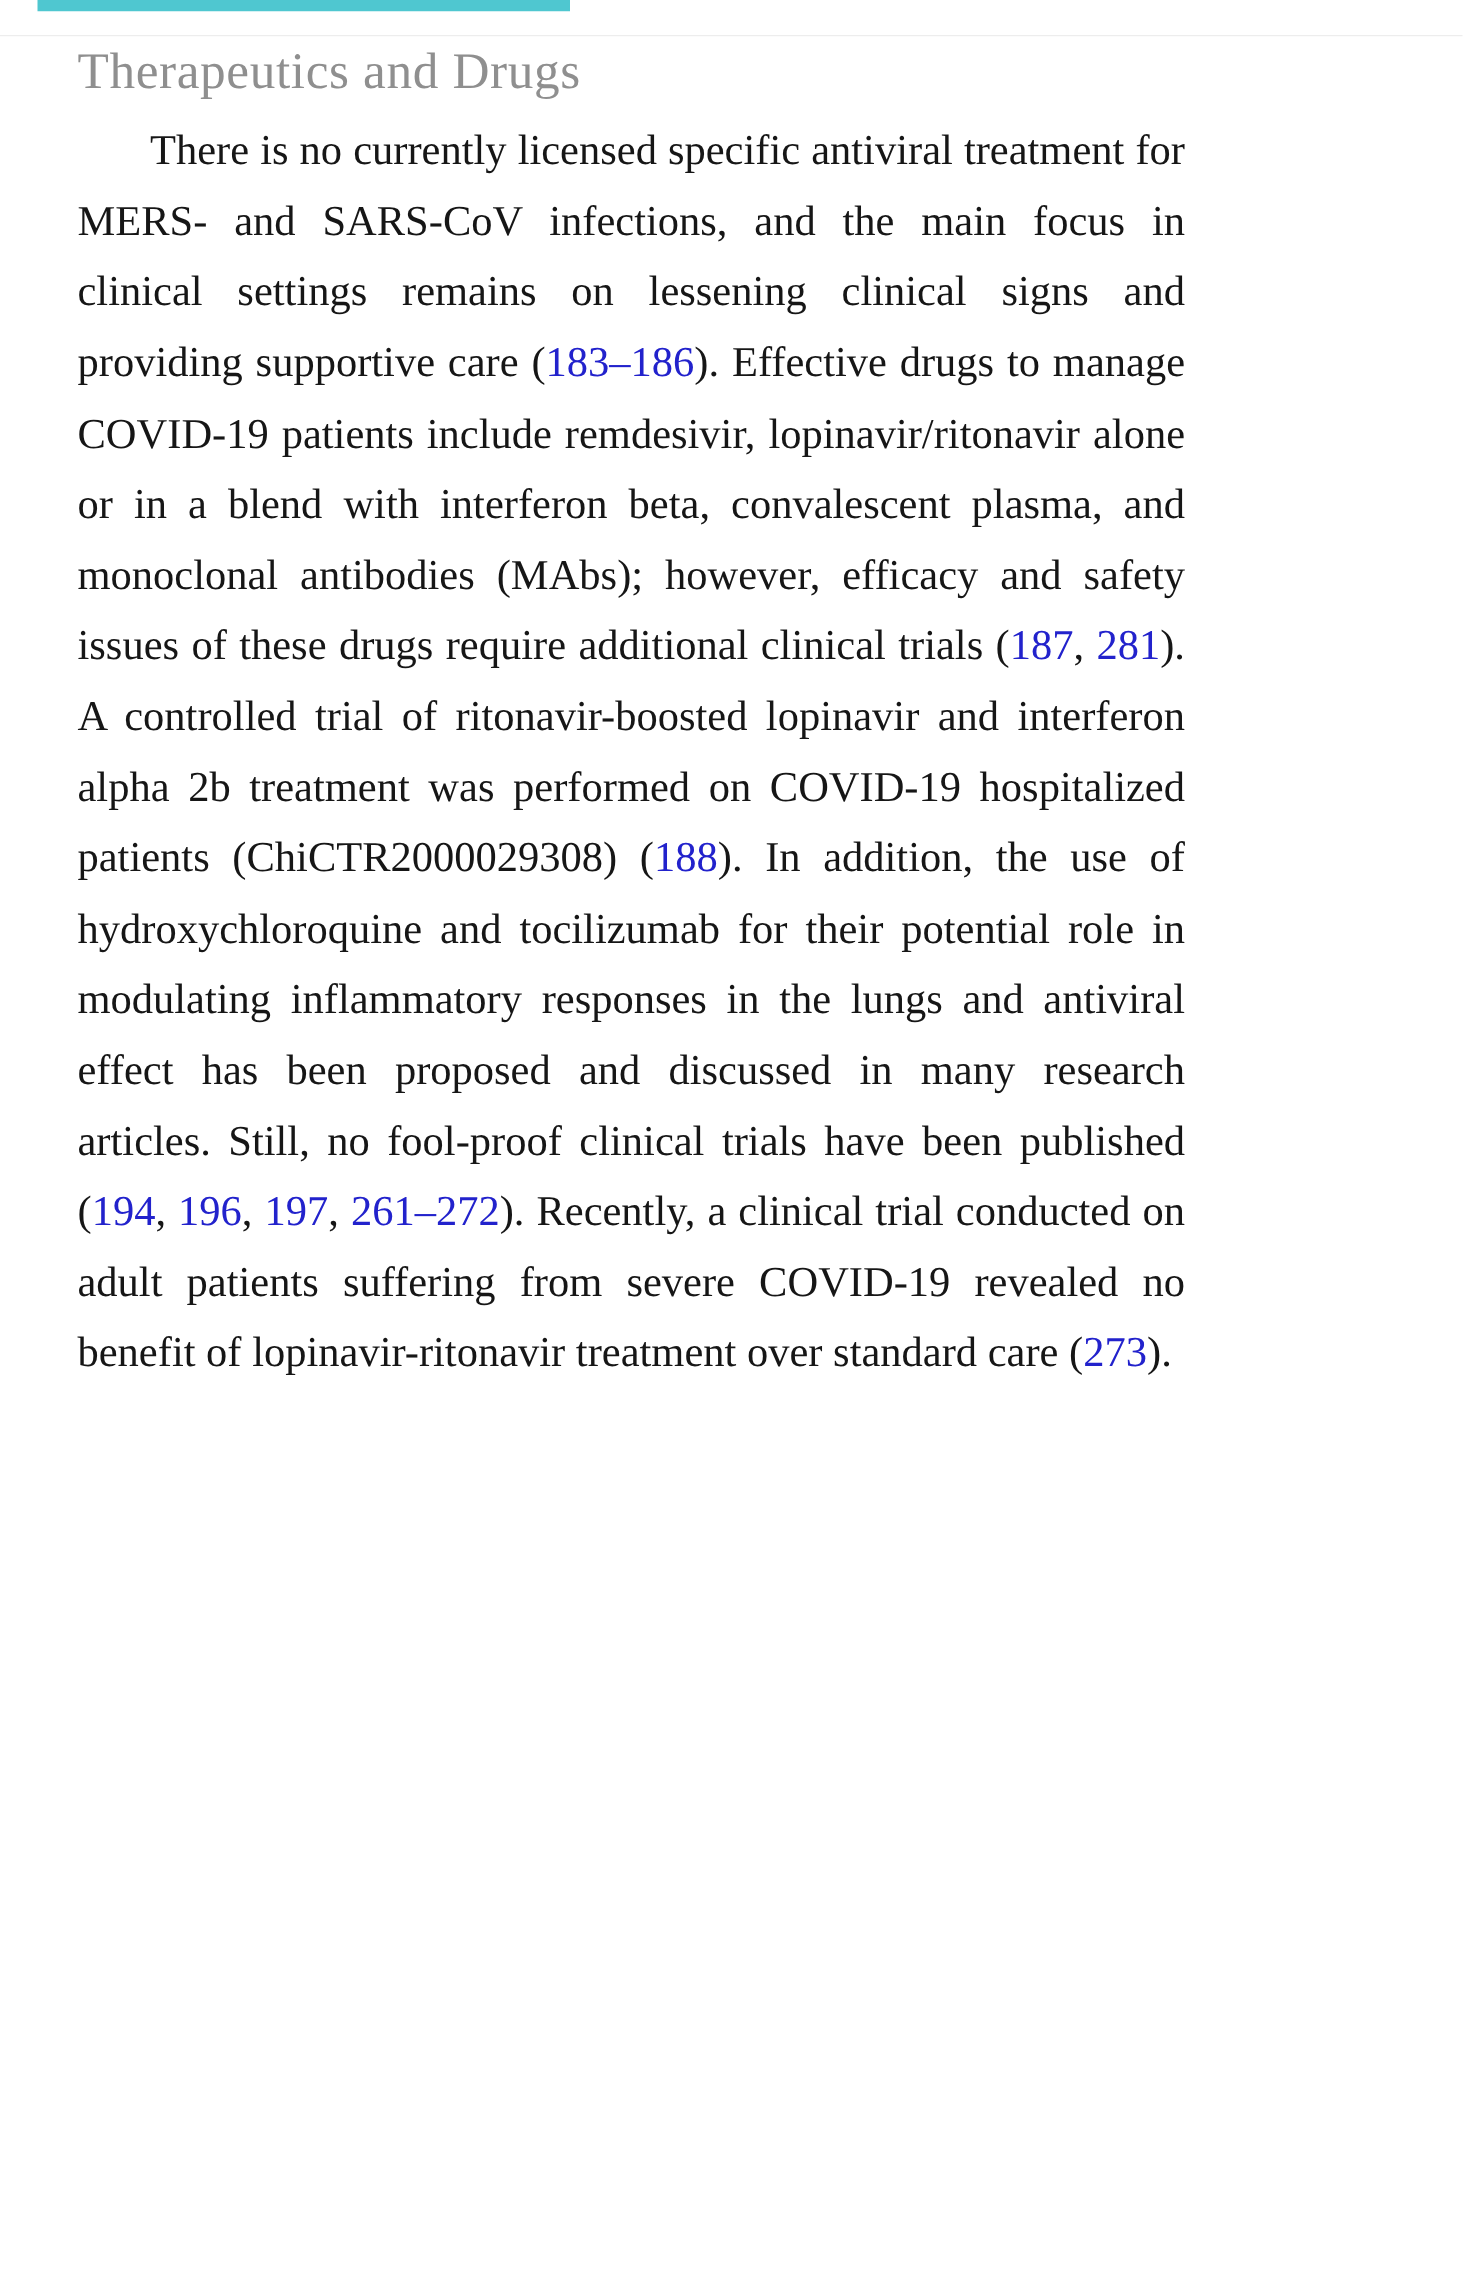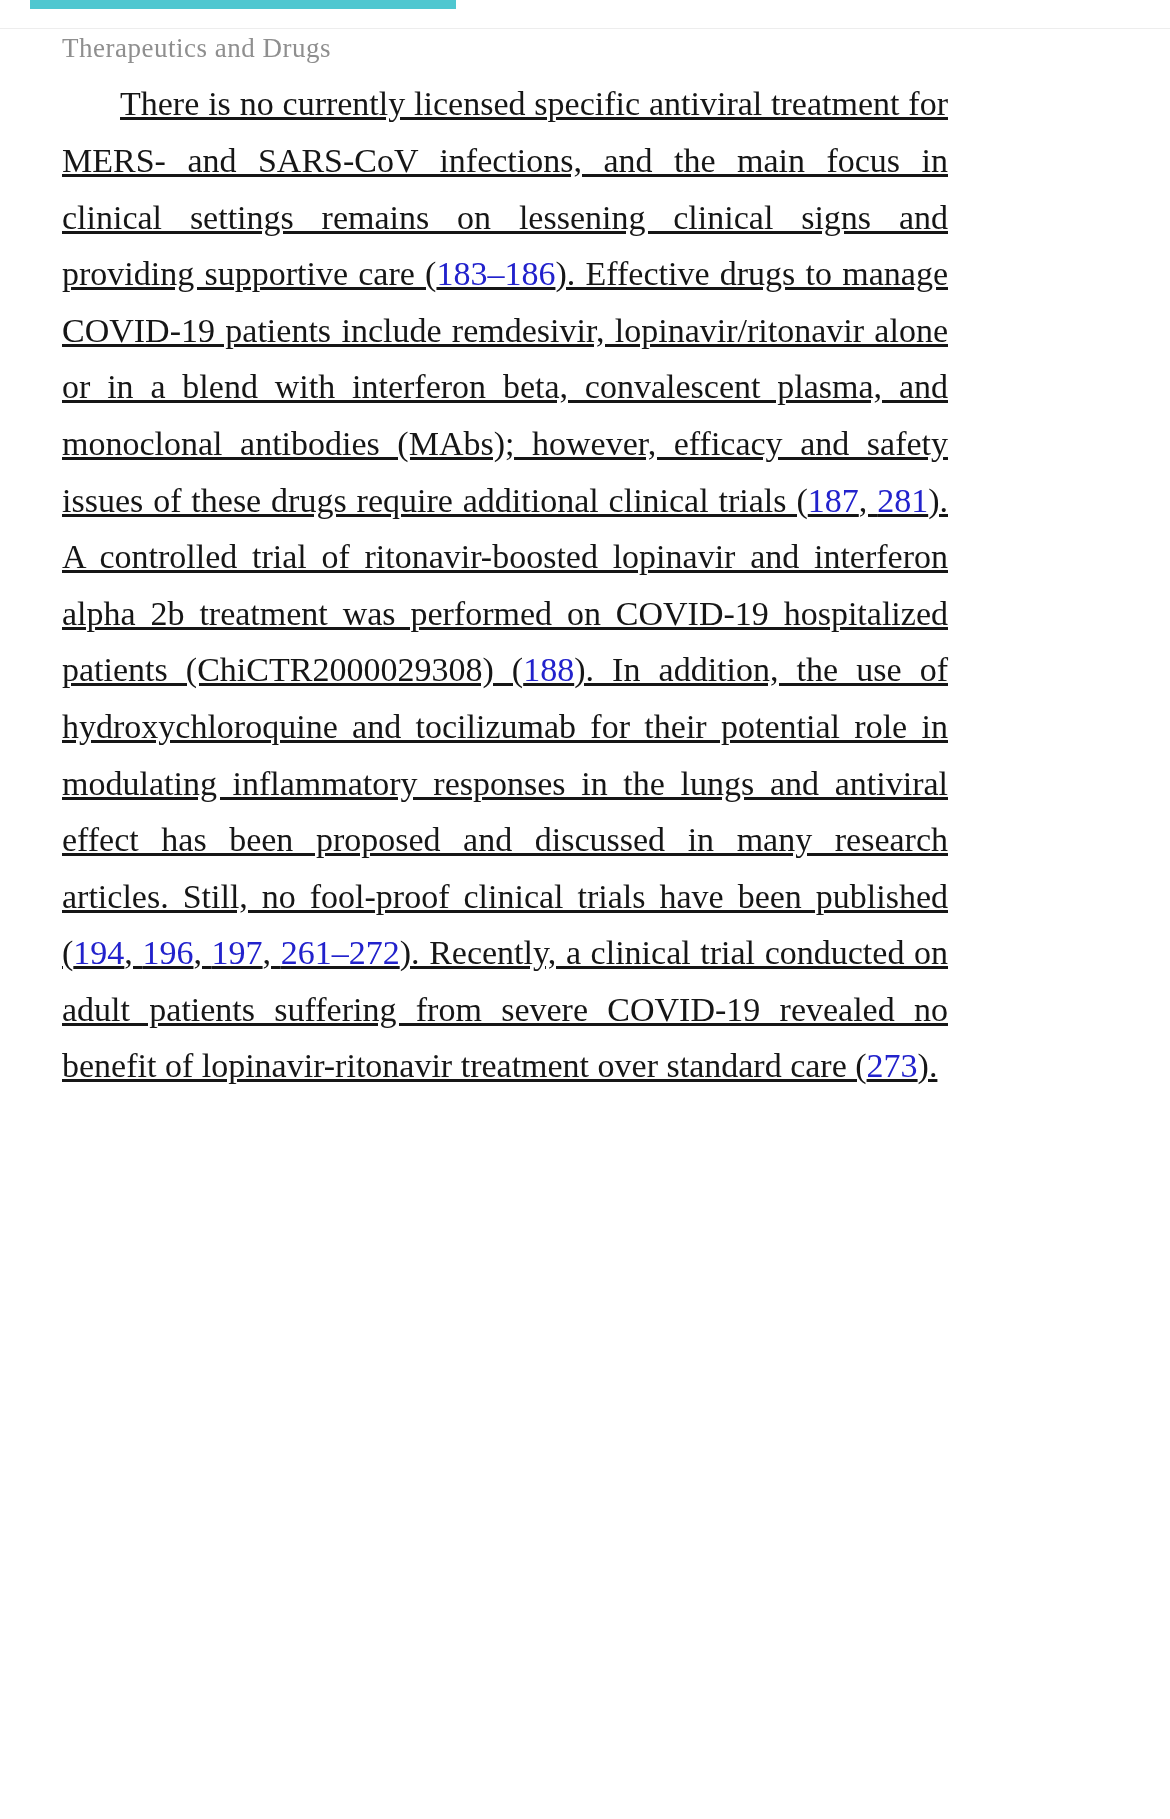--- a/index.html
+++ b/index.html
@@ -27,36 +27,35 @@
     height: 1px;
     background: #ededed;
   }
   .content {
     position: absolute;
     top: 32px;
     left: 62px;
     width: 886px;
   }
   h2.section-heading {
-    font-size: 27px;
+    font-size: 41px;
     font-weight: 400;
     line-height: 1.2;
     color: var(--heading-color, #8f8f8f);
     margin-bottom: 12px;
     letter-spacing: 0.5px;
   }
   .para {
     font-size: 34px;
     line-height: 56.6px;
     color: #161616;
     text-align: justify;
     text-justify: inter-word;
     text-indent: 58px;
     margin: 0;
-    text-decoration: underline;
   }
   .cite {
     color: var(--link-color, #2222cc);
     text-decoration: none;
     cursor: pointer;
   }
 </style>
 </head>
 <body>
 

